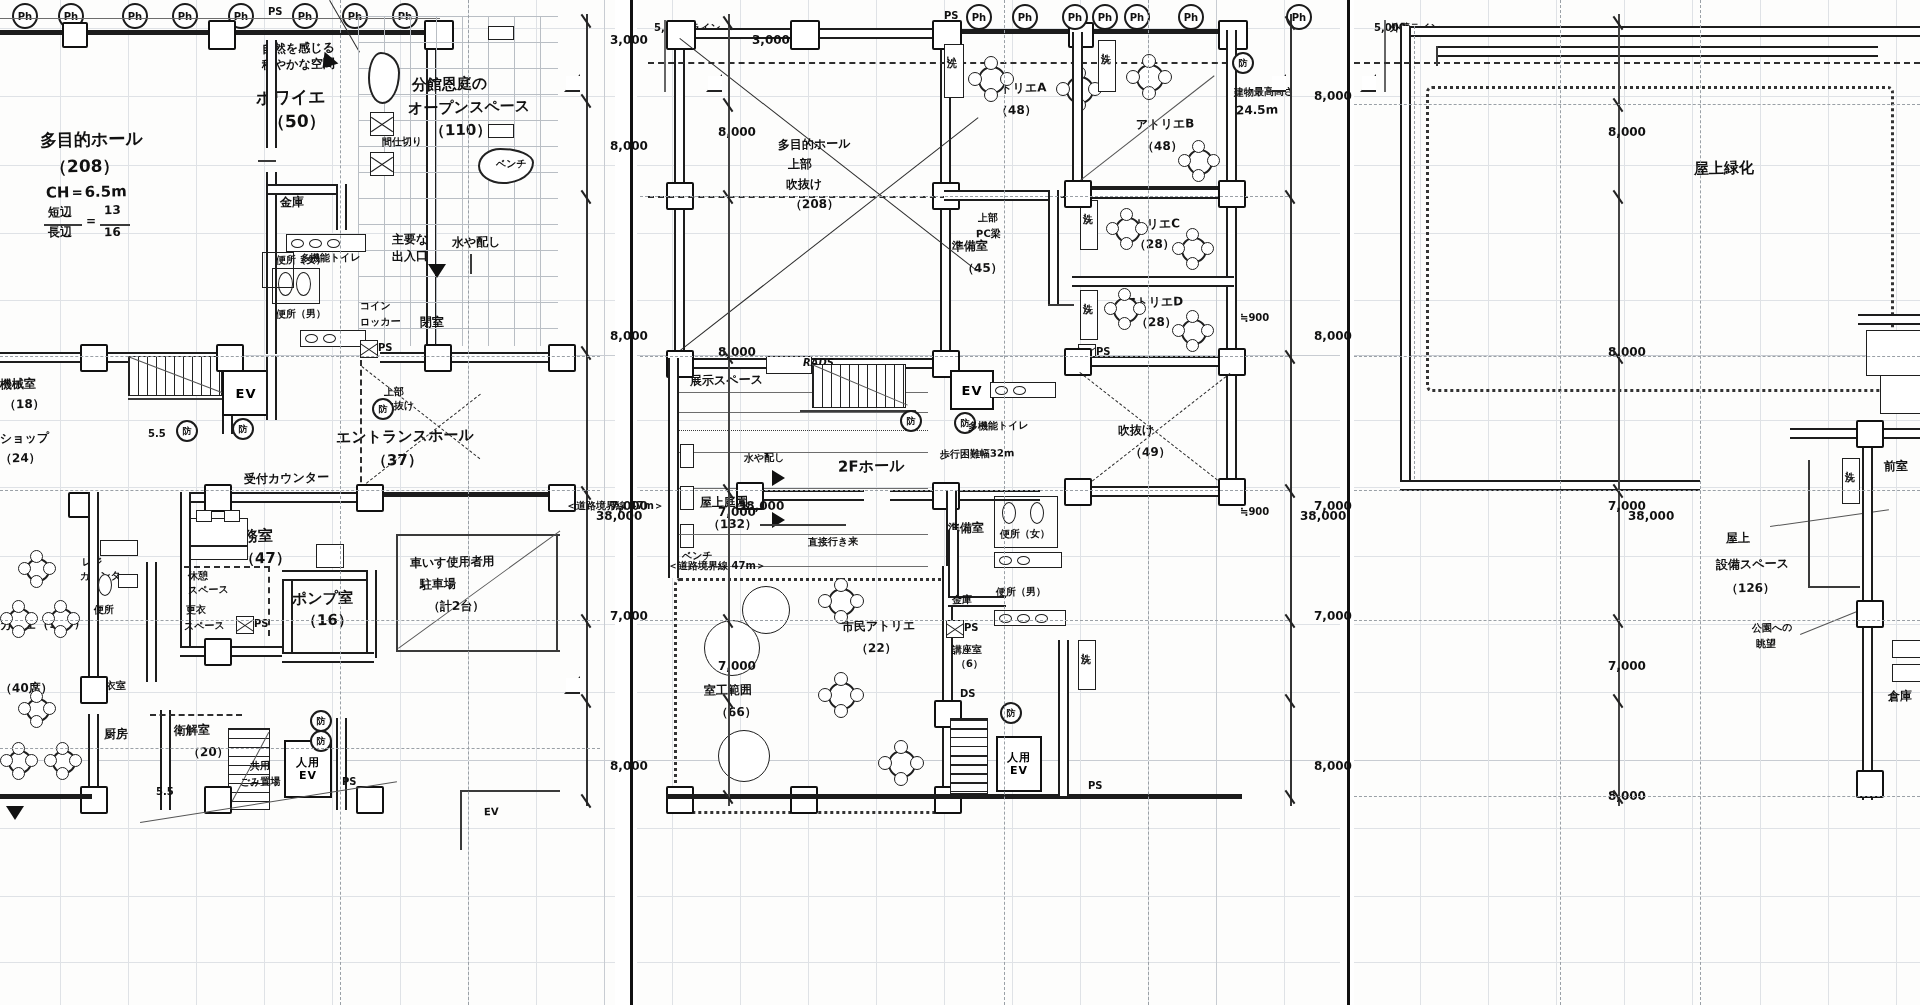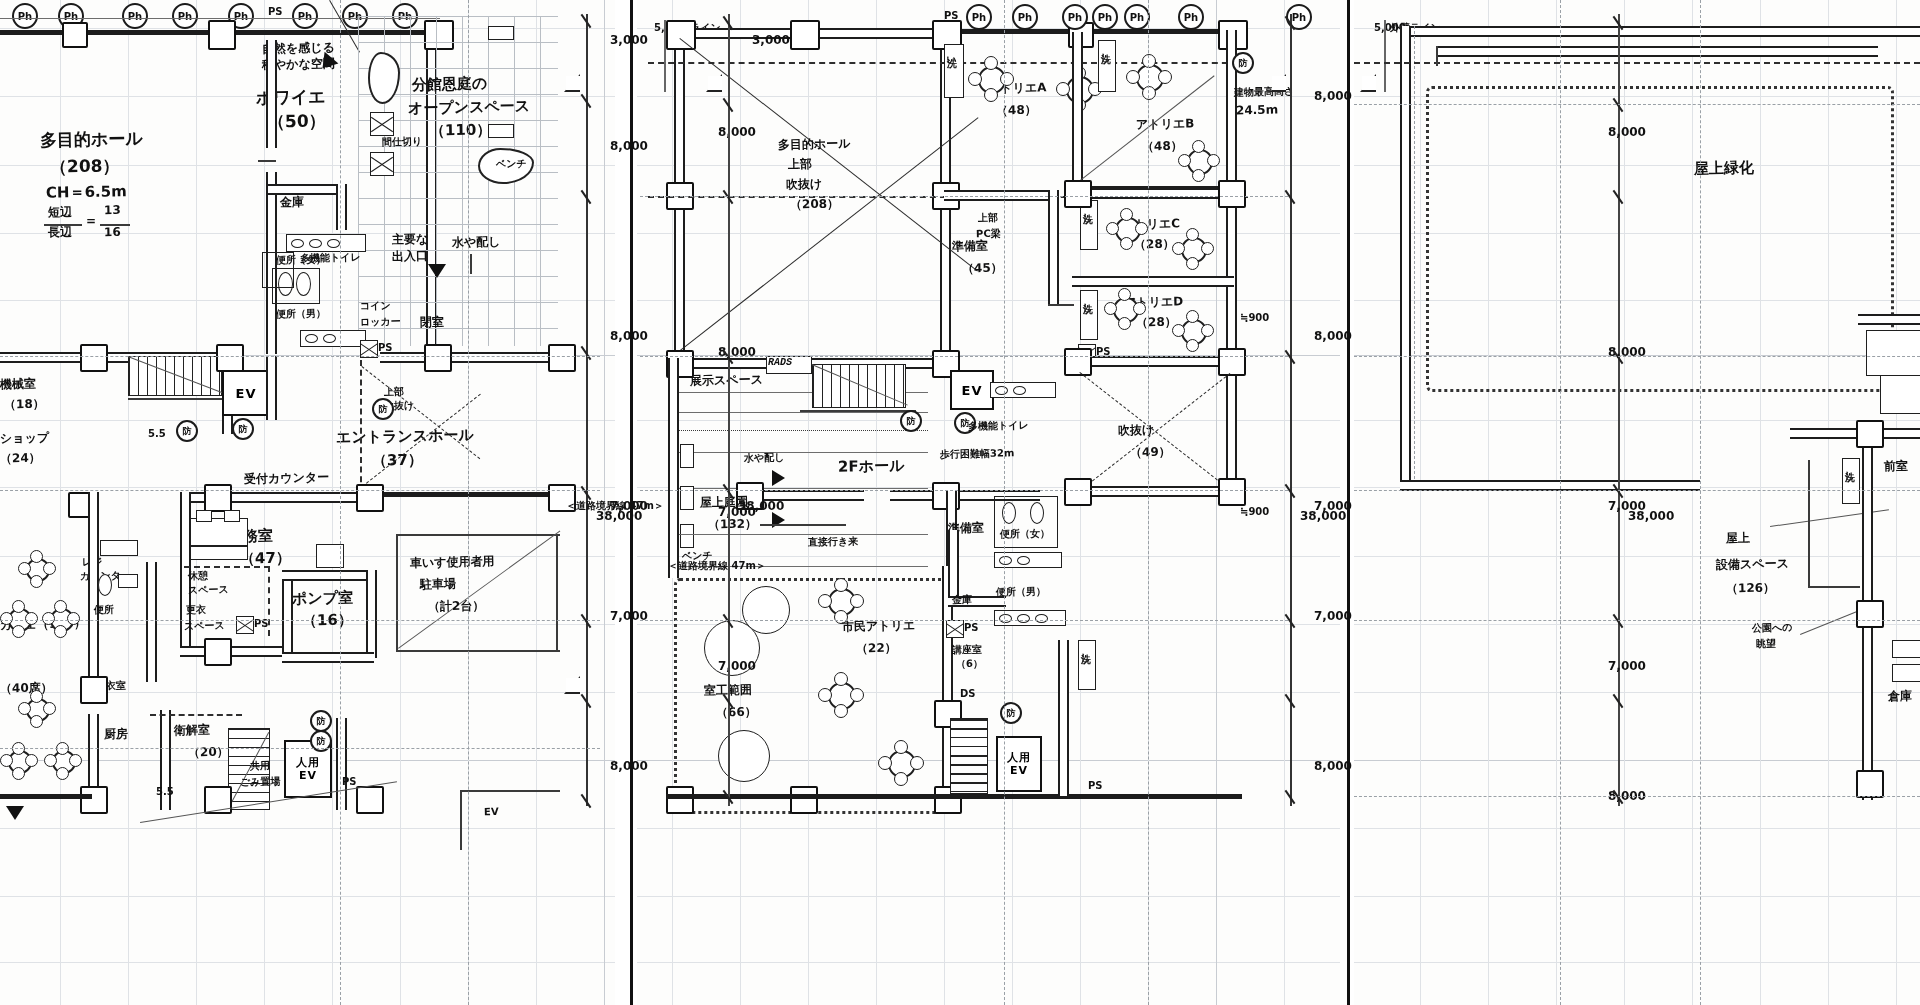--- a/index.html
+++ b/index.html
@@ -596,21 +596,21 @@
   <div class="lbl sml" style="left:690px;top:374px">展示スペース</div>
   <div class="hairH hair" style="left:676px;top:392px;width:252px;"></div>
   <div class="hairH hair" style="left:676px;top:412px;width:252px;"></div>
   <div class="dotH" style="left:676px;top:430px;width:252px;"></div>
   <div class="hairH hair" style="left:676px;top:452px;width:252px;"></div>
   <div class="hairH hair" style="left:676px;top:488px;width:252px;"></div>
   <div class="fix" style="left:680px;top:444px;width:12px;height:22px;"></div>
   <div class="fix" style="left:680px;top:486px;width:12px;height:22px;"></div>
   <div class="fix" style="left:680px;top:524px;width:12px;height:22px;"></div>
   <div class="fix" style="left:766px;top:356px;width:44px;height:16px;"></div>
-  <div class="lbl xs n" style="left:768px;top:357px;font-style:italic;font-family:Liberation Mono, monospace;">RADS</div>
+  <div class="lbl xs n" style="left:803px;top:357px;font-style:italic;">RADS</div>
 
   <div class="stair" style="left:812px;top:364px;width:92px;height:42px;"></div>
   <div class="diagt" style="left:812px;top:364px;width:104px;transform:rotate(23deg);"></div>
   <div class="thin thinH" style="left:800px;top:410px;width:116px;"></div>
   <div class="col" style="left:666px;top:350px;width:24px;height:24px;"></div>
   <div class="col" style="left:932px;top:350px;width:24px;height:24px;"></div>
   <div class="bub sm" style="left:900px;top:410px;">防</div>
 
   <div class="ev" style="left:950px;top:370px;width:40px;height:36px;">EV</div>
   <div class="bub sm" style="left:954px;top:412px;">防</div>

